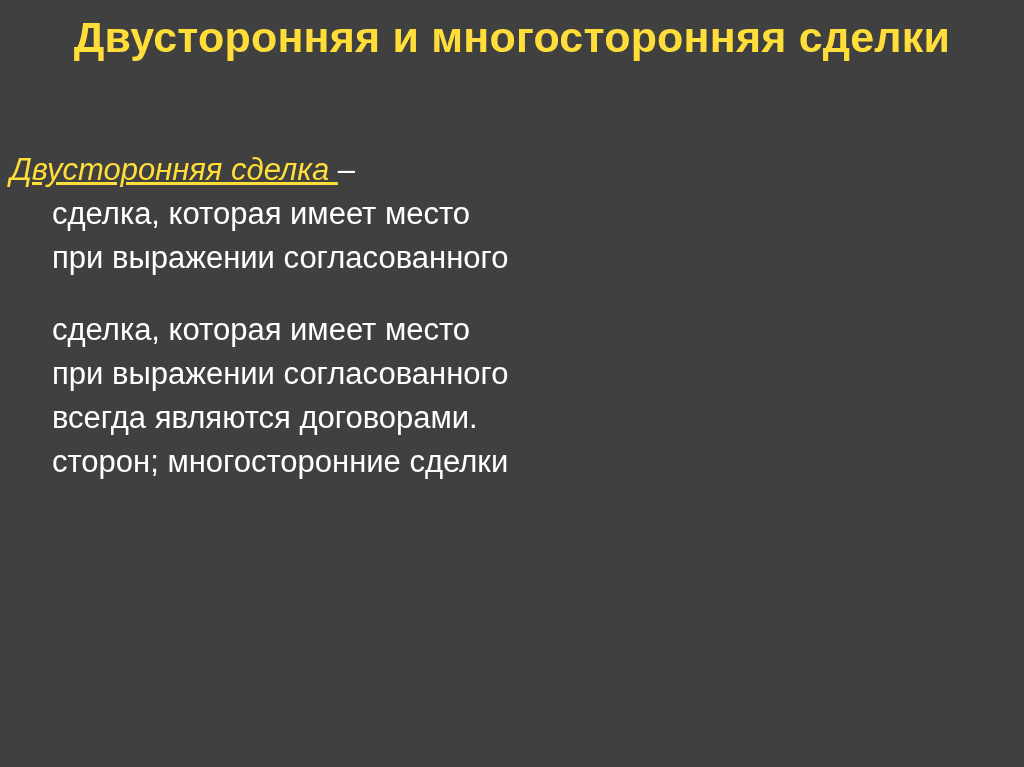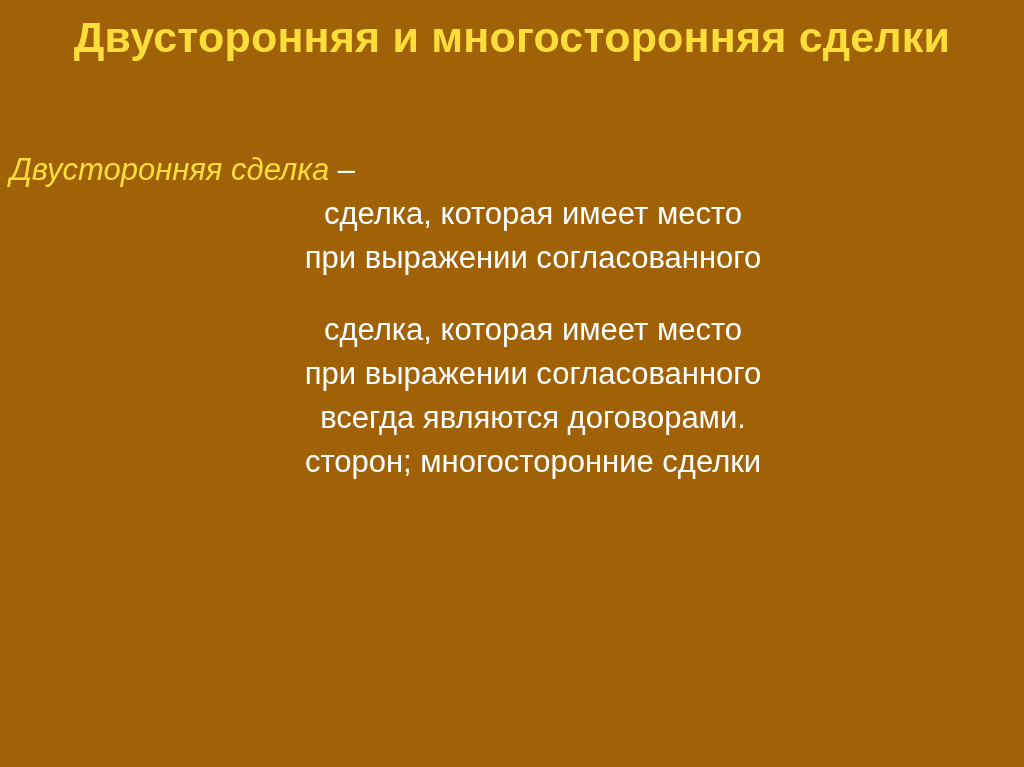--- a/index.html
+++ b/index.html
@@ -10,21 +10,21 @@
     width: 1024px;
     height: 767px;
     background: #5d4e73;
     font-family: "Liberation Sans", sans-serif;
     overflow: hidden;
   }
   .slide {
     position: relative;
     width: 1024px;
     height: 767px;
-    background: #a16207;
+    background: #404040;
     box-sizing: border-box;
   }
   .slide-title {
     position: absolute;
     top: 10px;
     left: 60px;
     width: 904px;
     text-align: center;
     color: #ffde3a;
     font-size: 43px;
@@ -42,33 +42,33 @@
     margin-bottom: 6px;
   }
   .term-line {
     color: #ffde3a;
     font-size: 31px;
     font-style: italic;
     line-height: 1.42;
     white-space: pre;
   }
   .term-underline {
+    text-decoration: underline;
   }
   .dash {
     color: #ffffff;
     font-style: normal;
     text-decoration: none;
   }
   .body-line {
     color: #ffffff;
     font-size: 31px;
     line-height: 1.42;
     padding-left: 42px;
     white-space: pre;
-    text-align: center;
   }
   .gap {
     height: 22px;
   }
 </style>
 </head>
 <body>
 
 <div class="slide">
 

